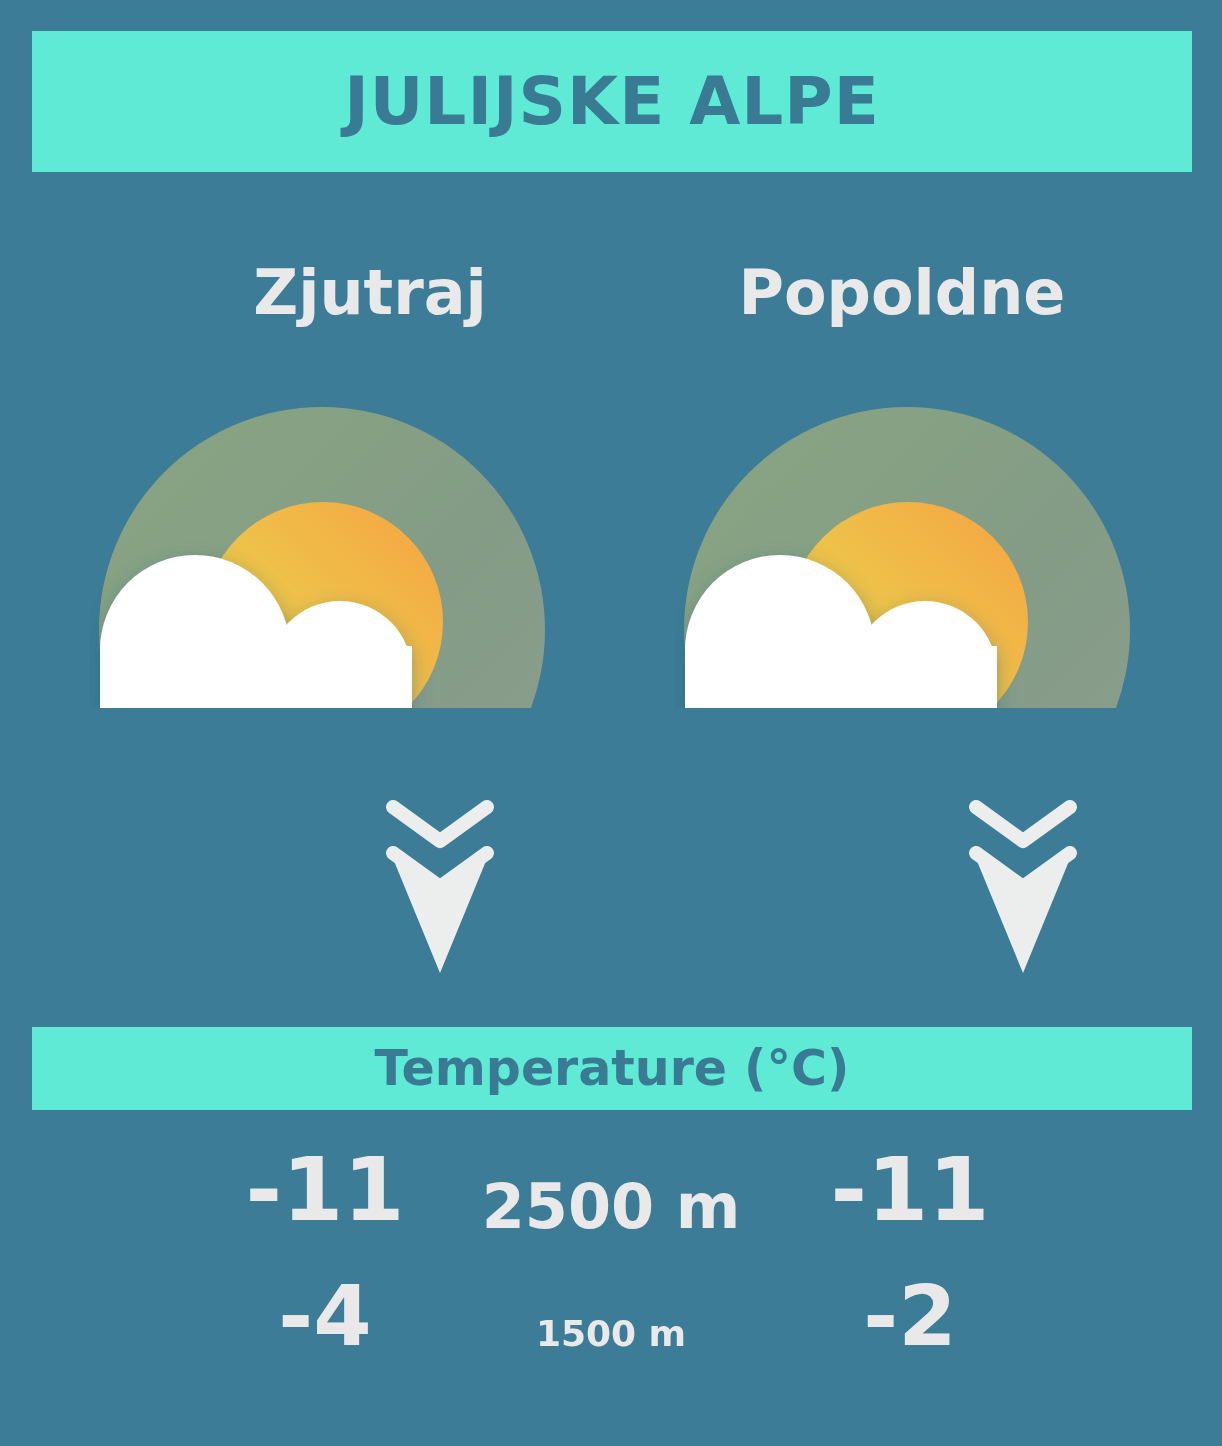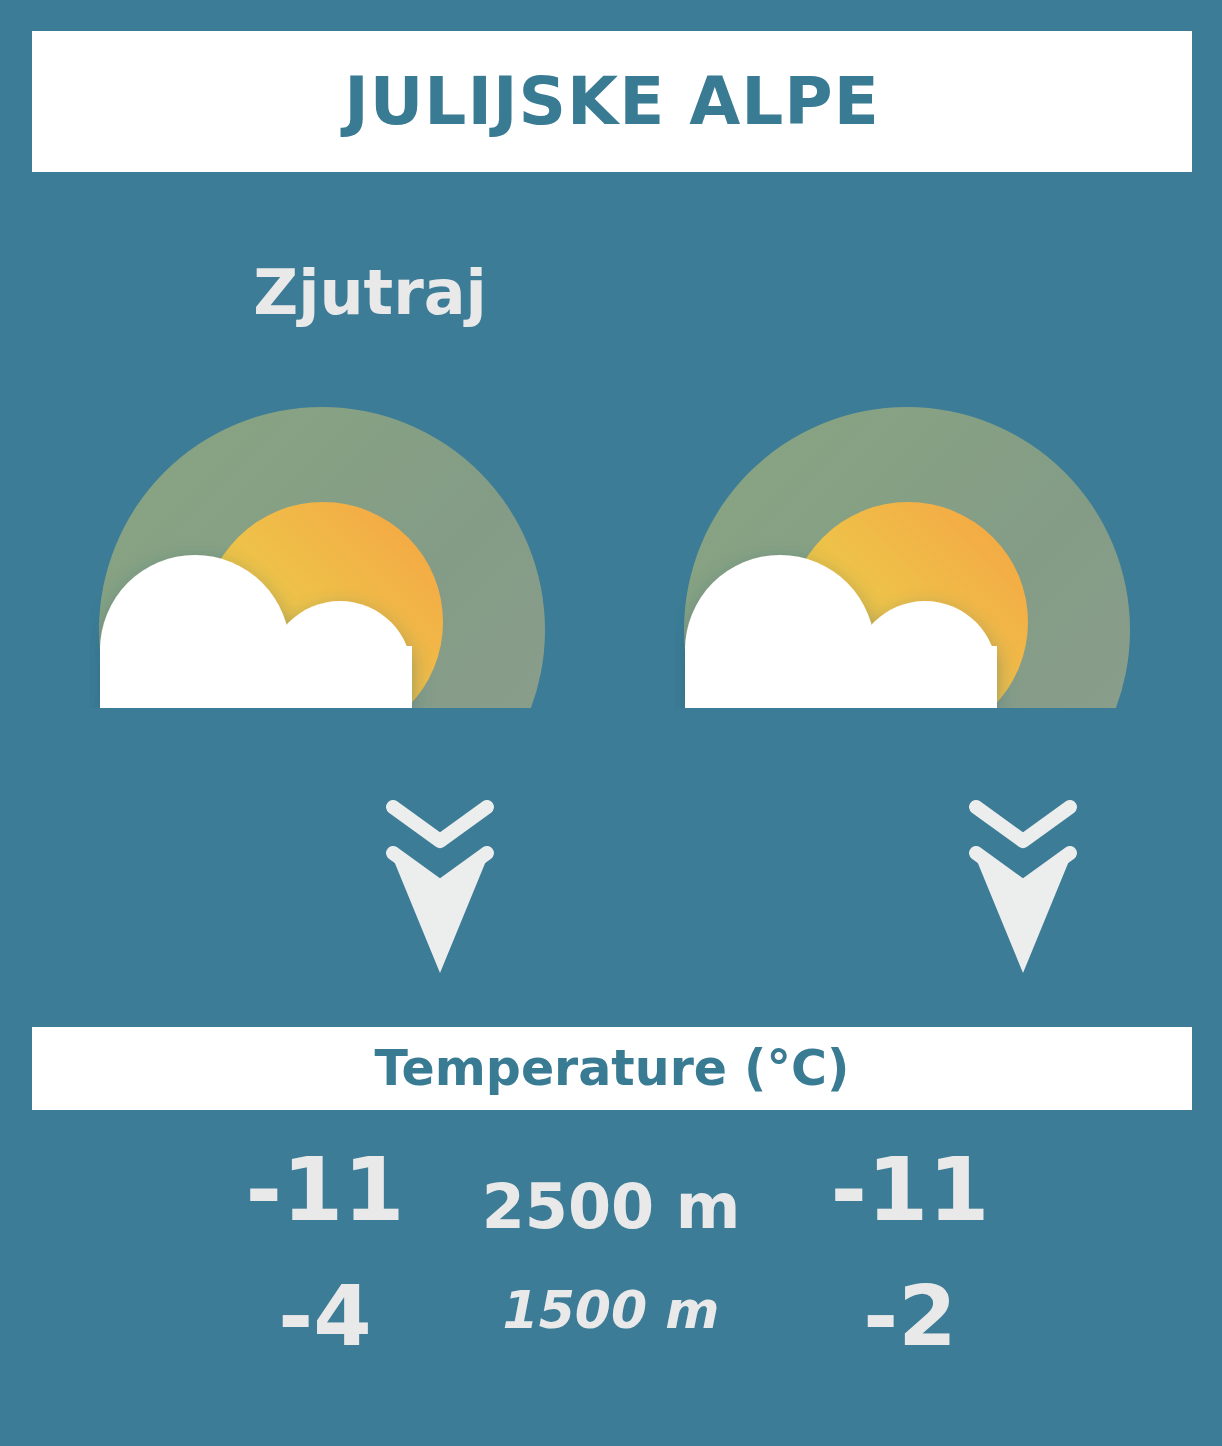--- a/index.html
+++ b/index.html
@@ -11,21 +11,21 @@
     height: 1446px;
     background: #3c7c96;
     font-family: "DejaVu Sans", sans-serif;
     overflow: hidden;
     position: relative;
   }
 
   
   .banner {
     position: absolute;
-    background: #ffffff;
+    background: #5eead4;
     display: flex;
     align-items: center;
     justify-content: center;
   }
   #title-banner {
     left: 32px;
     top: 31px;
     width: 1160px;
     height: 141px;
   }
@@ -120,31 +120,32 @@
   }
   .temp-val.left  { left: 130px;  width: 390px; }
   .temp-val.right { left: 715px;  width: 390px; }
   .temp-alt {
     font-size: 62px;
     top: 36px;
     left: 411px;
     width: 400px;
   }
   .temp-row.row-lower .temp-val { font-size: 84px; top: 2px; }
-  .temp-row.row-lower .temp-alt { font-size: 52px; top: 12px; font-style: italic; }
+  .temp-row.row-lower .temp-alt { font-size: 36px; top: 44px; }
 </style>
 </head>
 <body>
 
 <div class="banner" id="title-banner">
   <div id="title-text">JULIJSKE ALPE</div>
 </div>
 
 <div class="col-headings">
   <div class="col-heading" id="heading-morning">Zjutraj</div>
+  <div class="col-heading" id="heading-afternoon">Popoldne</div>
 </div>
 
 <div class="wx-icon" id="icon-morning">
   <svg viewBox="0 0 460 325" xmlns="http://www.w3.org/2000/svg">
     <defs>
       <linearGradient id="haloGradA" x1="0" y1="0" x2="1" y2="1">
         <stop offset="0%" stop-color="#8fa97f"></stop>
         <stop offset="55%" stop-color="#8a9f85"></stop>
         <stop offset="100%" stop-color="#92a08c"></stop>
       </linearGradient>

